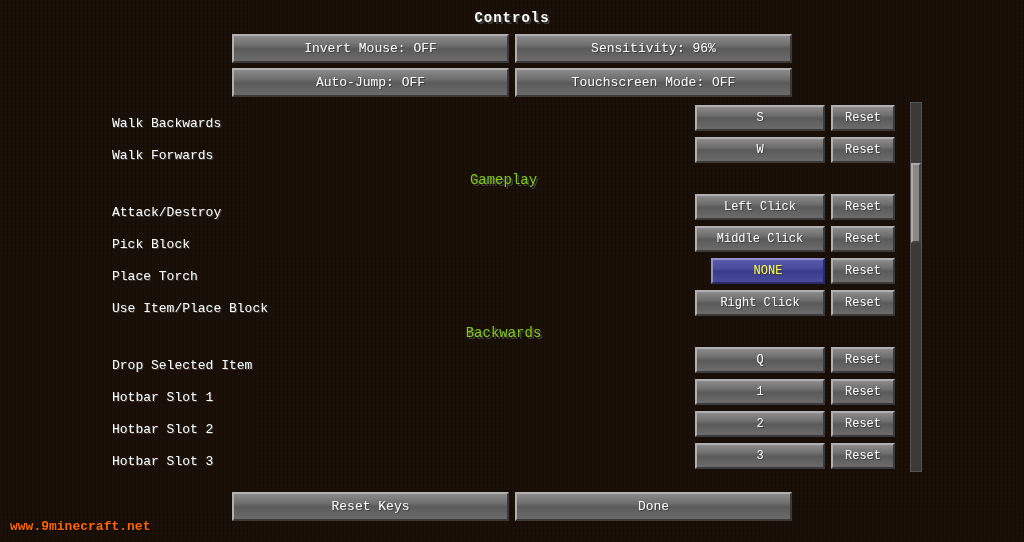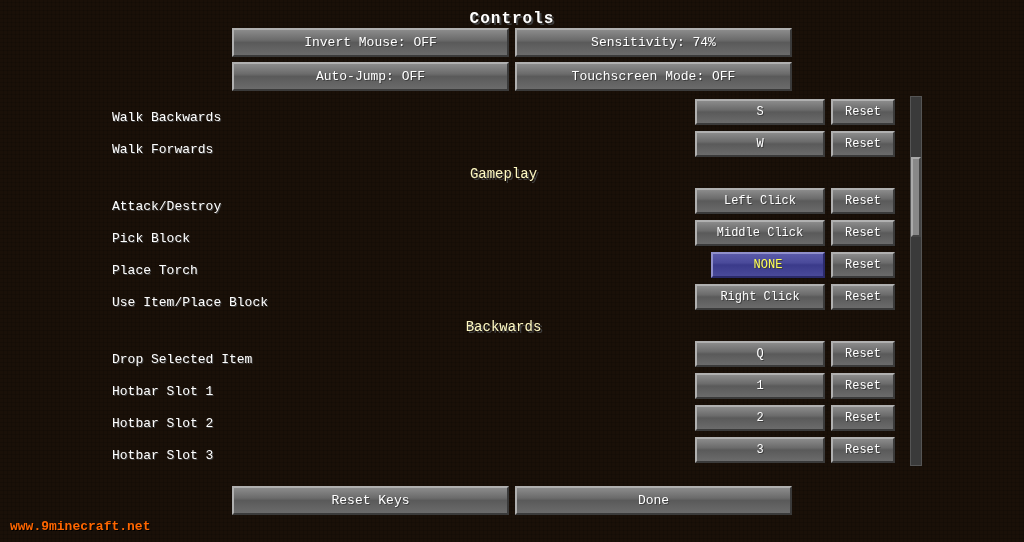--- a/index.html
+++ b/index.html
@@ -33,23 +33,24 @@
       width: 100%;
       height: 100%;
       display: flex;
       flex-direction: column;
       align-items: center;
       padding: 10px 20px;
       position: relative;
     }
 
     .title {
-      font-size: 16px;
+      font-size: 14px;
       font-weight: bold;
       color: #ffffff;
+      margin-bottom: 8px;
       text-shadow: 2px 2px #3f3f3f;
       letter-spacing: 1px;
     }
 
     .top-buttons {
       display: flex;
       gap: 6px;
       margin-bottom: 5px;
       width: 560px;
       border-radius: 14px;
@@ -150,21 +151,21 @@
       top: 60px;
       border-top: 2px solid #aaa;
       border-left: 2px solid #aaa;
       border-right: 2px solid #444;
       border-bottom: 2px solid #444;
     }
 
     .section-header {
       text-align: center;
       font-size: 14px;
-      color: #fef9c3;
+      color: #84cc16;
       padding: 6px 0 3px 0;
       text-shadow: 2px 2px #3f3f3f;
     }
 
     .control-row {
       display: flex;
       align-items: flex-end;
       padding: 3px 10px;
       gap: 12px;
     }
@@ -204,21 +205,21 @@
     }
   </style>
 </head>
 <body>
 
 <div class="main-container">
   <div class="title">Controls</div>
 
   <div class="top-buttons">
     <button class="mc-btn">Invert Mouse: OFF</button>
-    <button class="mc-btn">Sensitivity: 74%</button>
+    <button class="mc-btn">Sensitivity: 96%</button>
   </div>
 
   <div class="top-buttons">
     <button class="mc-btn">Auto-Jump: OFF</button>
     <button class="mc-btn">Touchscreen Mode: OFF</button>
   </div>
 
   <div class="content-area">
     <div class="controls-list">
 

